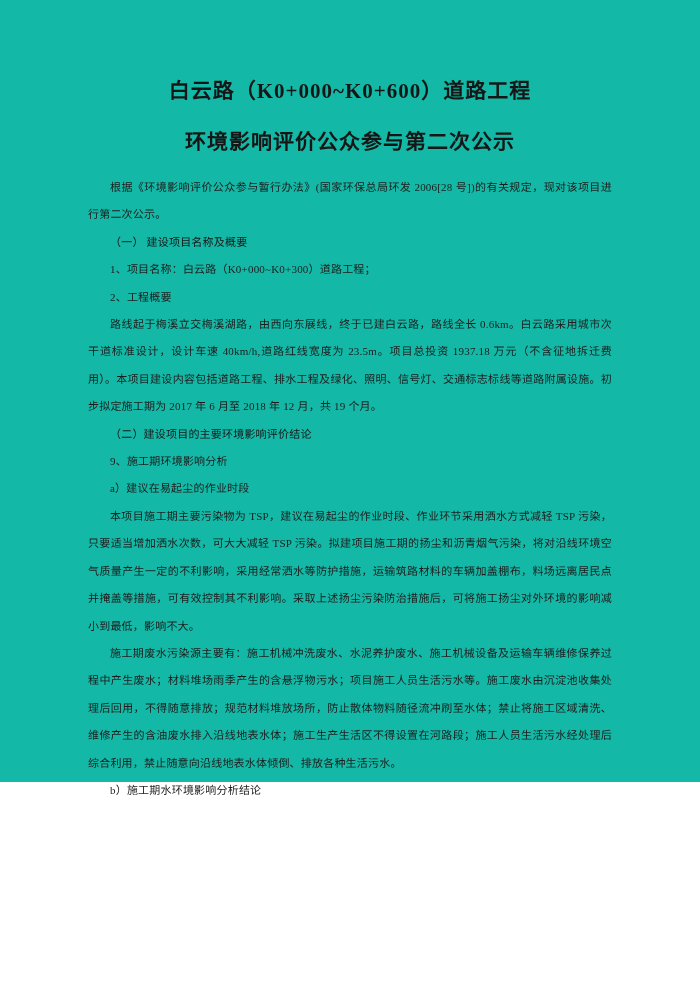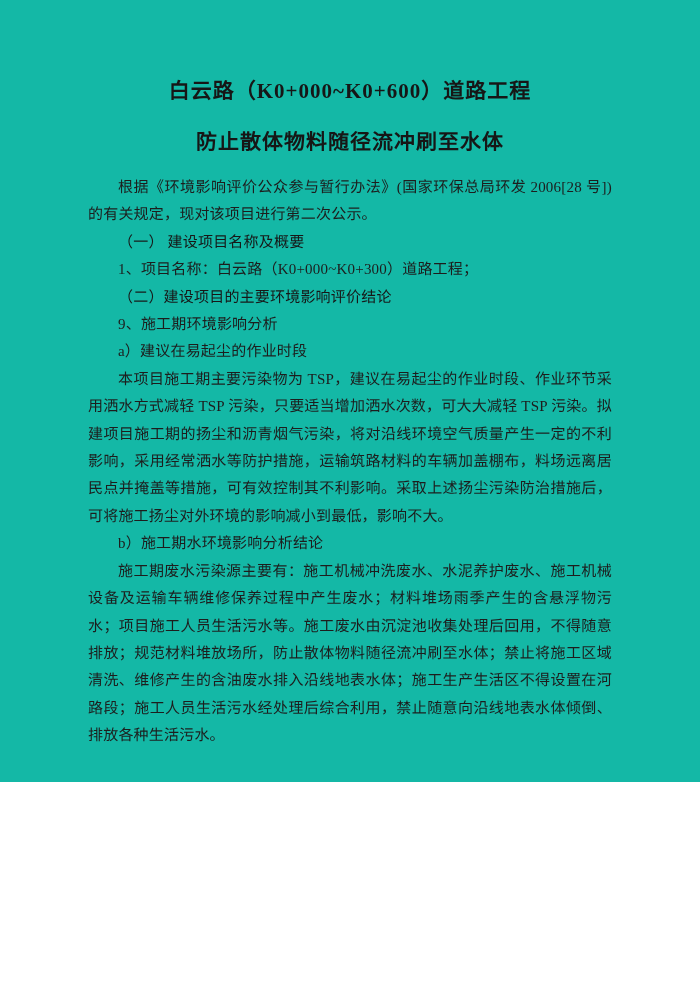--- a/index.html
+++ b/index.html
@@ -31,57 +31,59 @@
     color: #161616;
   }
   .title + .title {
     margin-top: 21px;
   }
   .content {
     margin-top: 17px;
   }
   .para {
     margin: 0;
-    font-size: 15px;
+    font-size: 11px;
     line-height: 27.4px;
     text-indent: 2em;
     text-align: justify;
     letter-spacing: 0.2px;
     color: #1d1d1d;
   }
   .para.bold {
     font-weight: 400;
     color: #171717;
   }
 </style>
 </head>
 <body>
 
 <div class="page">
 
   <h1 class="title">白云路（K0+000~K0+600）道路工程</h1>
 
-  <h1 class="title">防止散体物料随径流冲刷至水体</h1>
+  <h1 class="title">环境影响评价公众参与第二次公示</h1>
 
   <div class="content">
 
     <p class="para">根据《环境影响评价公众参与暂行办法》(国家环保总局环发 2006[28 号])的有关规定，现对该项目进行第二次公示。</p>
 
     <p class="para bold">（一） 建设项目名称及概要</p>
 
     <p class="para">1、项目名称：白云路（K0+000~K0+300）道路工程；</p>
 
+    <p class="para">2、工程概要</p>
 
+    <p class="para">路线起于梅溪立交梅溪湖路，由西向东展线，终于已建白云路，路线全长 0.6km。白云路采用城市次干道标准设计，设计车速 40km/h,道路红线宽度为 23.5m。项目总投资 1937.18 万元（不含征地拆迁费用）。本项目建设内容包括道路工程、排水工程及绿化、照明、信号灯、交通标志标线等道路附属设施。初步拟定施工期为 2017 年 6 月至 2018 年 12 月，共 19 个月。</p>
 
     <p class="para bold">（二）建设项目的主要环境影响评价结论</p>
 
     <p class="para">9、施工期环境影响分析</p>
 
     <p class="para">a）建议在易起尘的作业时段</p>
 
     <p class="para">本项目施工期主要污染物为 TSP，建议在易起尘的作业时段、作业环节采用洒水方式减轻 TSP 污染，只要适当增加洒水次数，可大大减轻 TSP 污染。拟建项目施工期的扬尘和沥青烟气污染，将对沿线环境空气质量产生一定的不利影响，采用经常洒水等防护措施，运输筑路材料的车辆加盖棚布，料场远离居民点并掩盖等措施，可有效控制其不利影响。采取上述扬尘污染防治措施后，可将施工扬尘对外环境的影响减小到最低，影响不大。</p>
 
+    <p class="para">施工期废水污染源主要有：施工机械冲洗废水、水泥养护废水、施工机械设备及运输车辆维修保养过程中产生废水；材料堆场雨季产生的含悬浮物污水；项目施工人员生活污水等。施工废水由沉淀池收集处理后回用，不得随意排放；规范材料堆放场所，防止散体物料随径流冲刷至水体；禁止将施工区域清洗、维修产生的含油废水排入沿线地表水体；施工生产生活区不得设置在河路段；施工人员生活污水经处理后综合利用，禁止随意向沿线地表水体倾倒、排放各种生活污水。</p>
+
     <p class="para">b）施工期水环境影响分析结论</p>
-
-    <p class="para">施工期废水污染源主要有：施工机械冲洗废水、水泥养护废水、施工机械设备及运输车辆维修保养过程中产生废水；材料堆场雨季产生的含悬浮物污水；项目施工人员生活污水等。施工废水由沉淀池收集处理后回用，不得随意排放；规范材料堆放场所，防止散体物料随径流冲刷至水体；禁止将施工区域清洗、维修产生的含油废水排入沿线地表水体；施工生产生活区不得设置在河路段；施工人员生活污水经处理后综合利用，禁止随意向沿线地表水体倾倒、排放各种生活污水。</p>
 
   </div>
 </div>
 
 </body></html>

